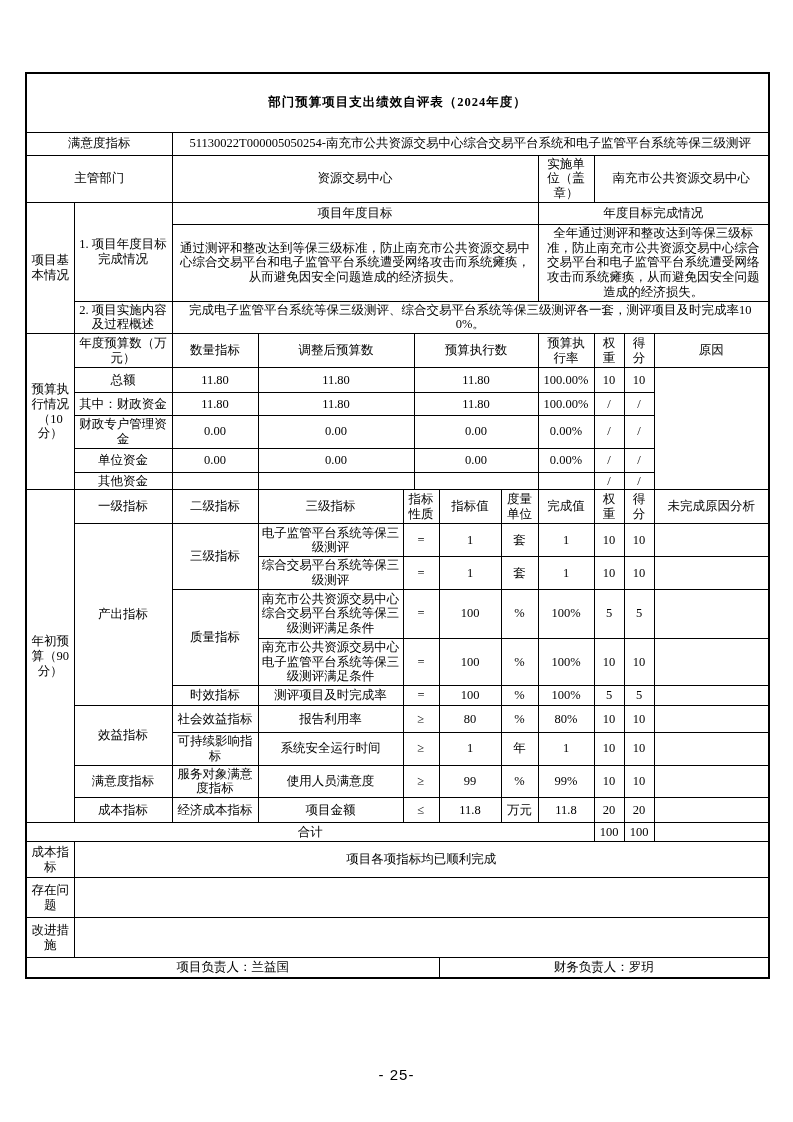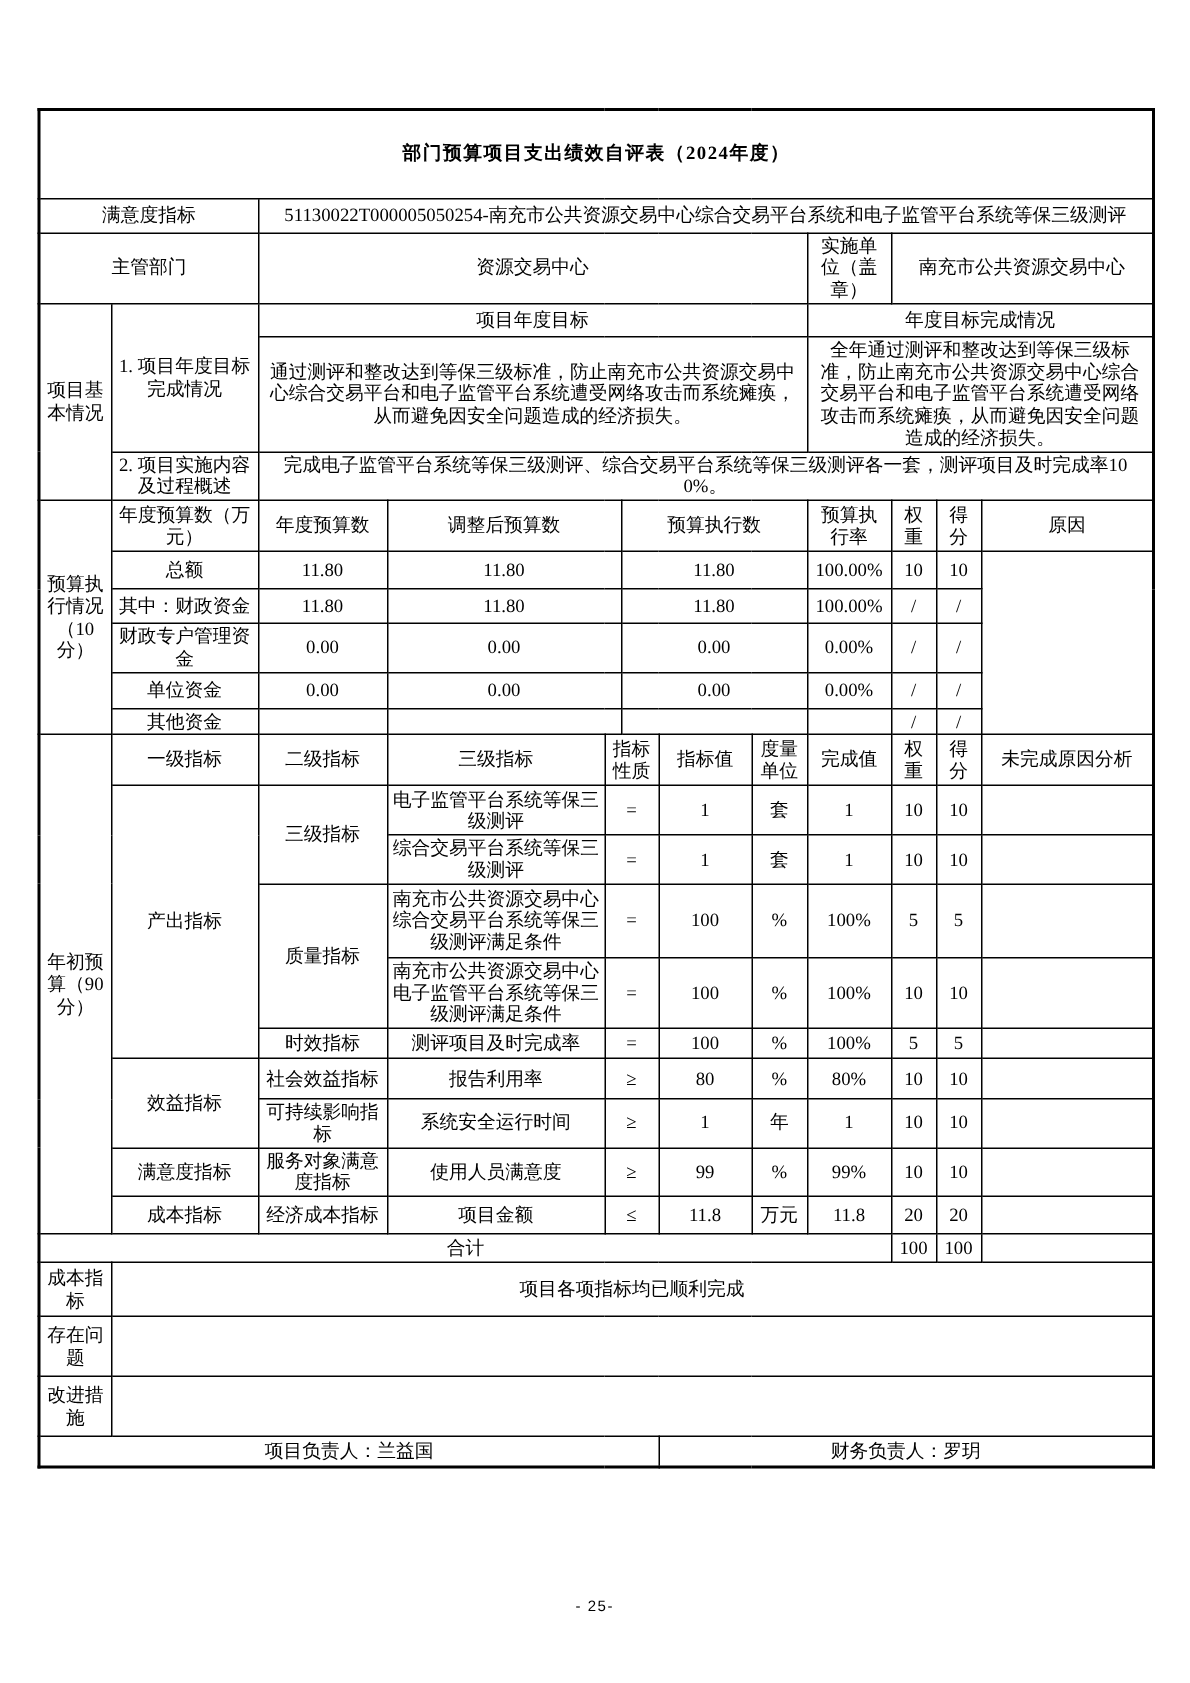--- a/index.html
+++ b/index.html
@@ -22,21 +22,21 @@
     font-size:21px;font-weight:bold;letter-spacing:1px;
     text-align:center;vertical-align:middle;margin-left:44px;
   }
   td.left{text-align:left;}
   td.just{text-align:justify;text-justify:inter-character;line-height:1.12;}
   td.tight{line-height:1.05;}
   td.vlabel{padding:1px 5px;line-height:1.35;}
   td.num{font-size:12.5px;font-family:Liberation Serif, serif;}
   .pagenum{
     position:absolute;left:0;width:793px;top:1066px;text-align:center;
-    font-family:"Liberation Sans","DejaVu Sans",sans-serif;font-size:10px;
+    font-family:"Liberation Sans","DejaVu Sans",sans-serif;font-size:15px;
     letter-spacing:1px;
   }
 </style>
 </head>
 <body>
 
 <div class="sheet">
 <table class="doc">
   <colgroup>
     <col style="width:48px">
@@ -82,21 +82,21 @@
     <td colspan="4" class="just tight">全年通过测评和整改达到等保三级标准，防止南充市公共资源交易中心综合交易平台和电子监管平台系统遭受网络攻击而系统瘫痪，从而避免因安全问题造成的经济损失。</td>
   </tr>
   <tr style="height:28px">
     <td class="left">2. 项目实施内容及过程概述</td>
     <td colspan="11" class="left">完成电子监管平台系统等保三级测评、综合交易平台系统等保三级测评各一套，测评项目及时完成率100%。</td>
   </tr>
 
   <tr style="height:34px">
     <td rowspan="6" class="vlabel">预算执行情况（10分）</td>
     <td class="tight">年度预算数（万元）</td>
-    <td>年度预算数</td>
+    <td>数量指标</td>
     <td colspan="2">调整后预算数</td>
     <td colspan="4">预算执行数</td>
     <td class="tight">预算执行率</td>
     <td>权重</td>
     <td class="tight">得分</td>
     <td>原因</td>
   </tr>
 
   <tr style="height:25px">
     <td>总额</td>

